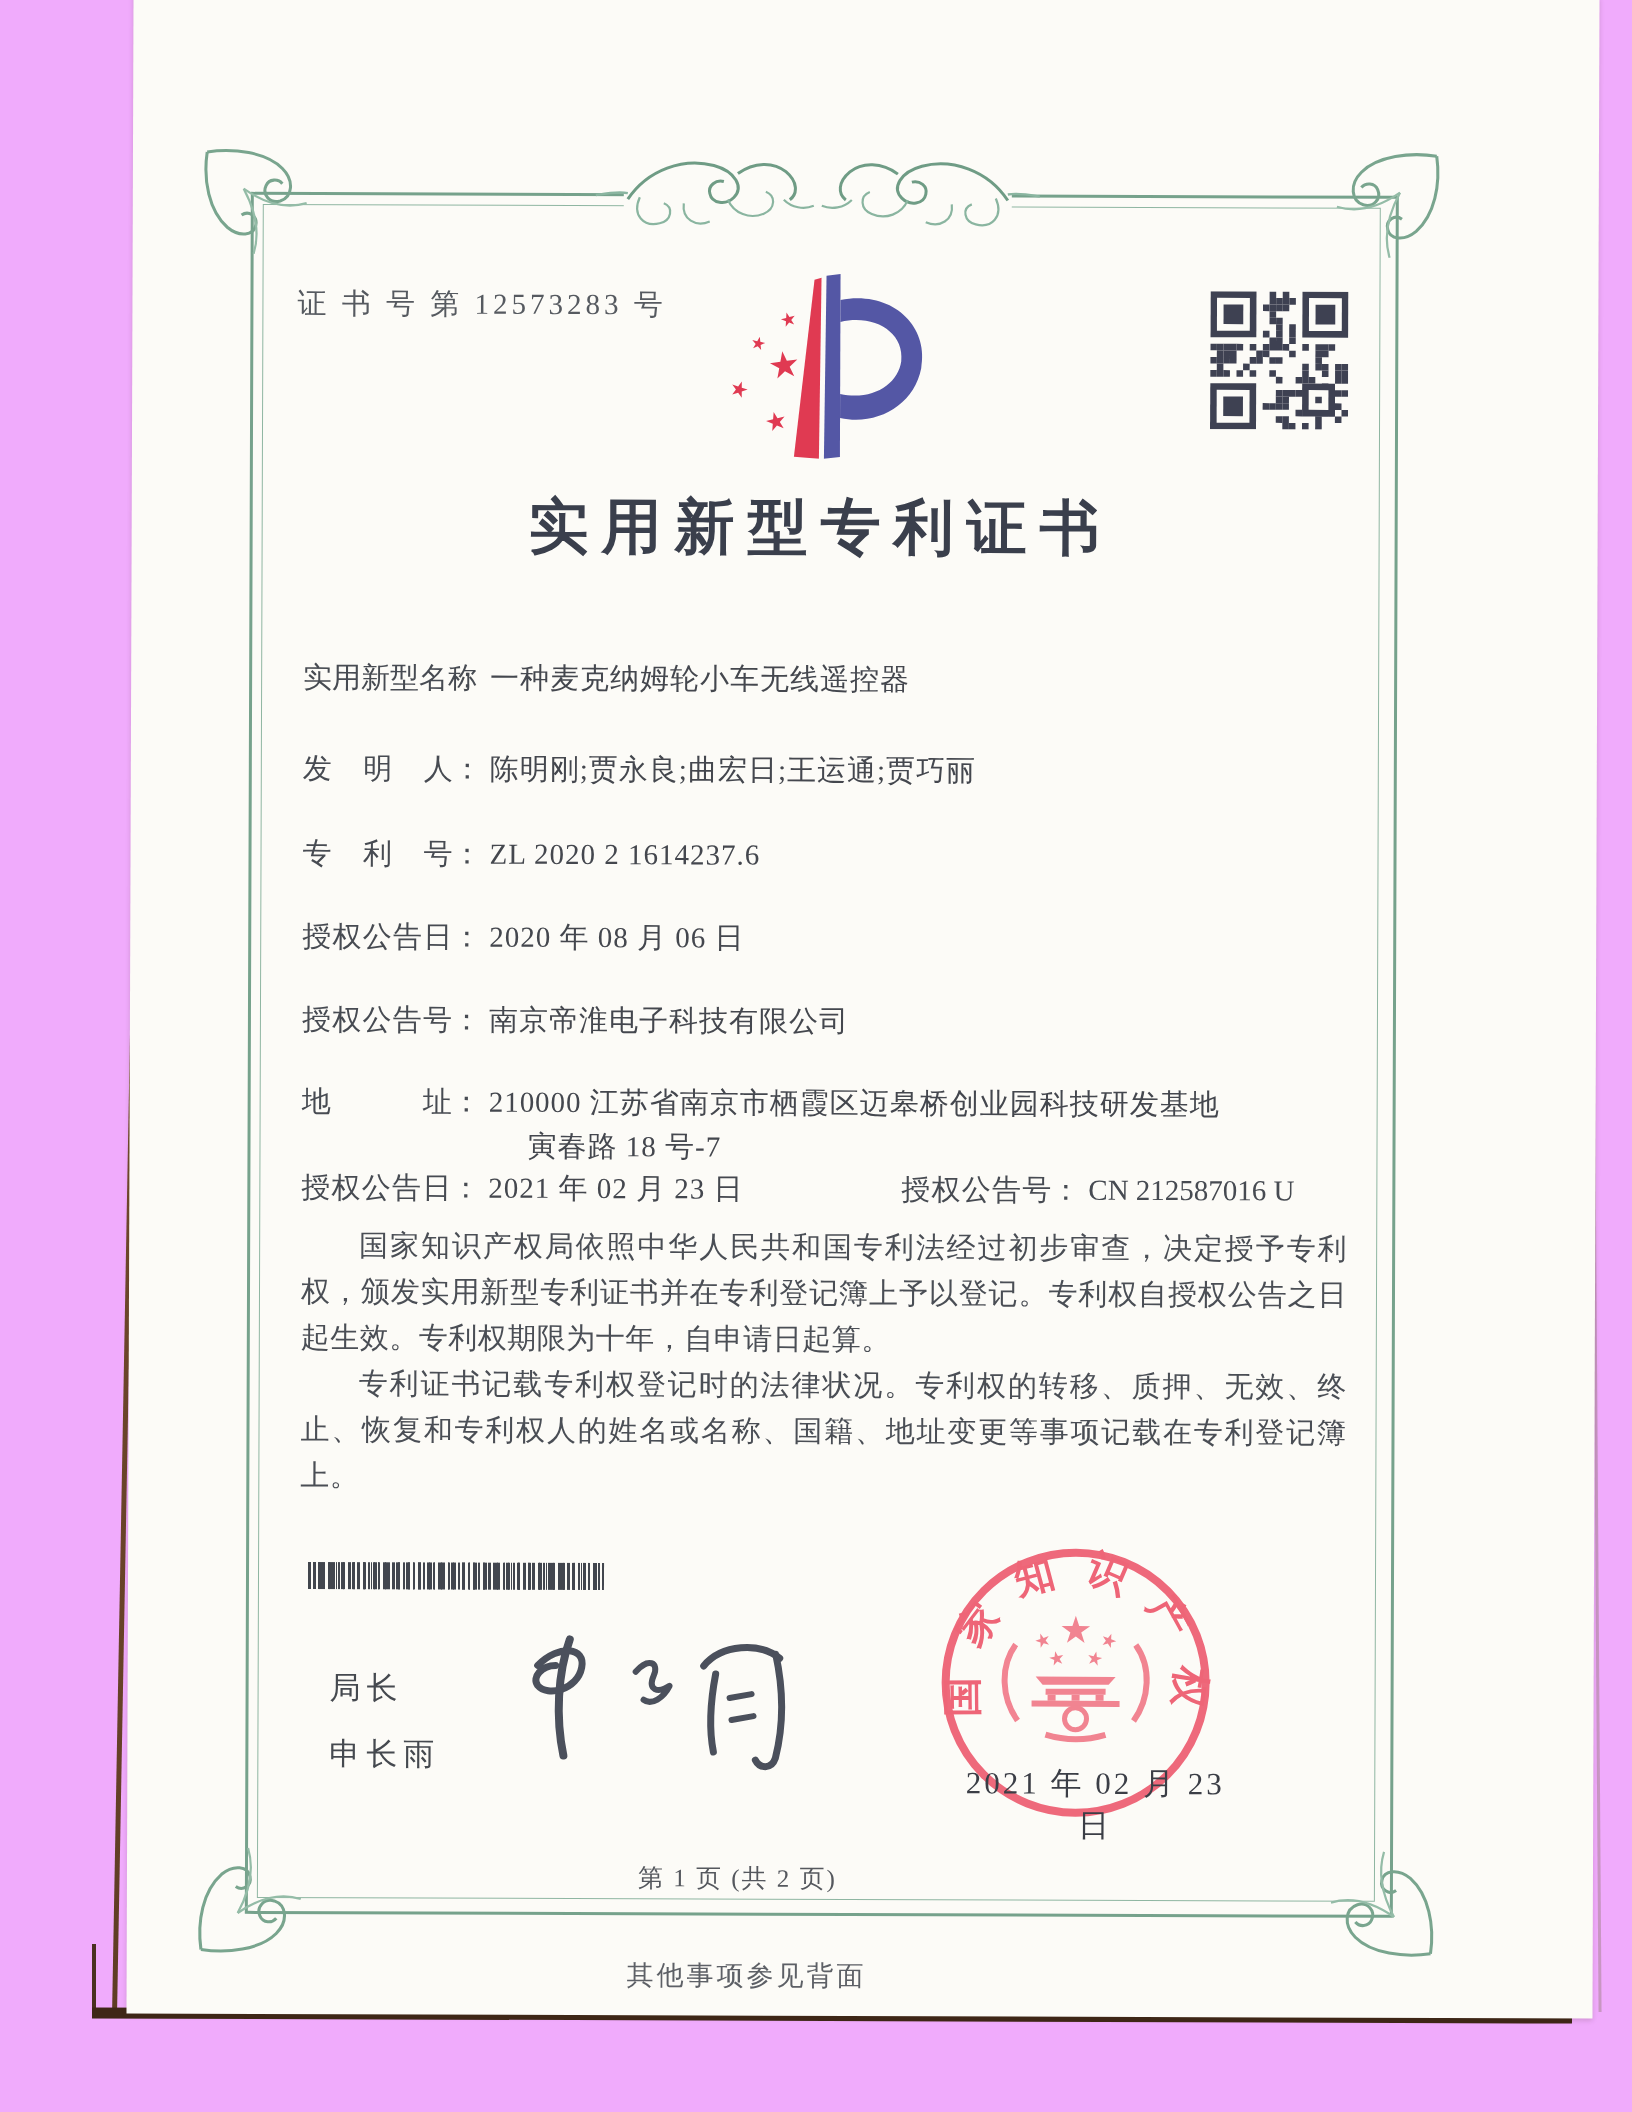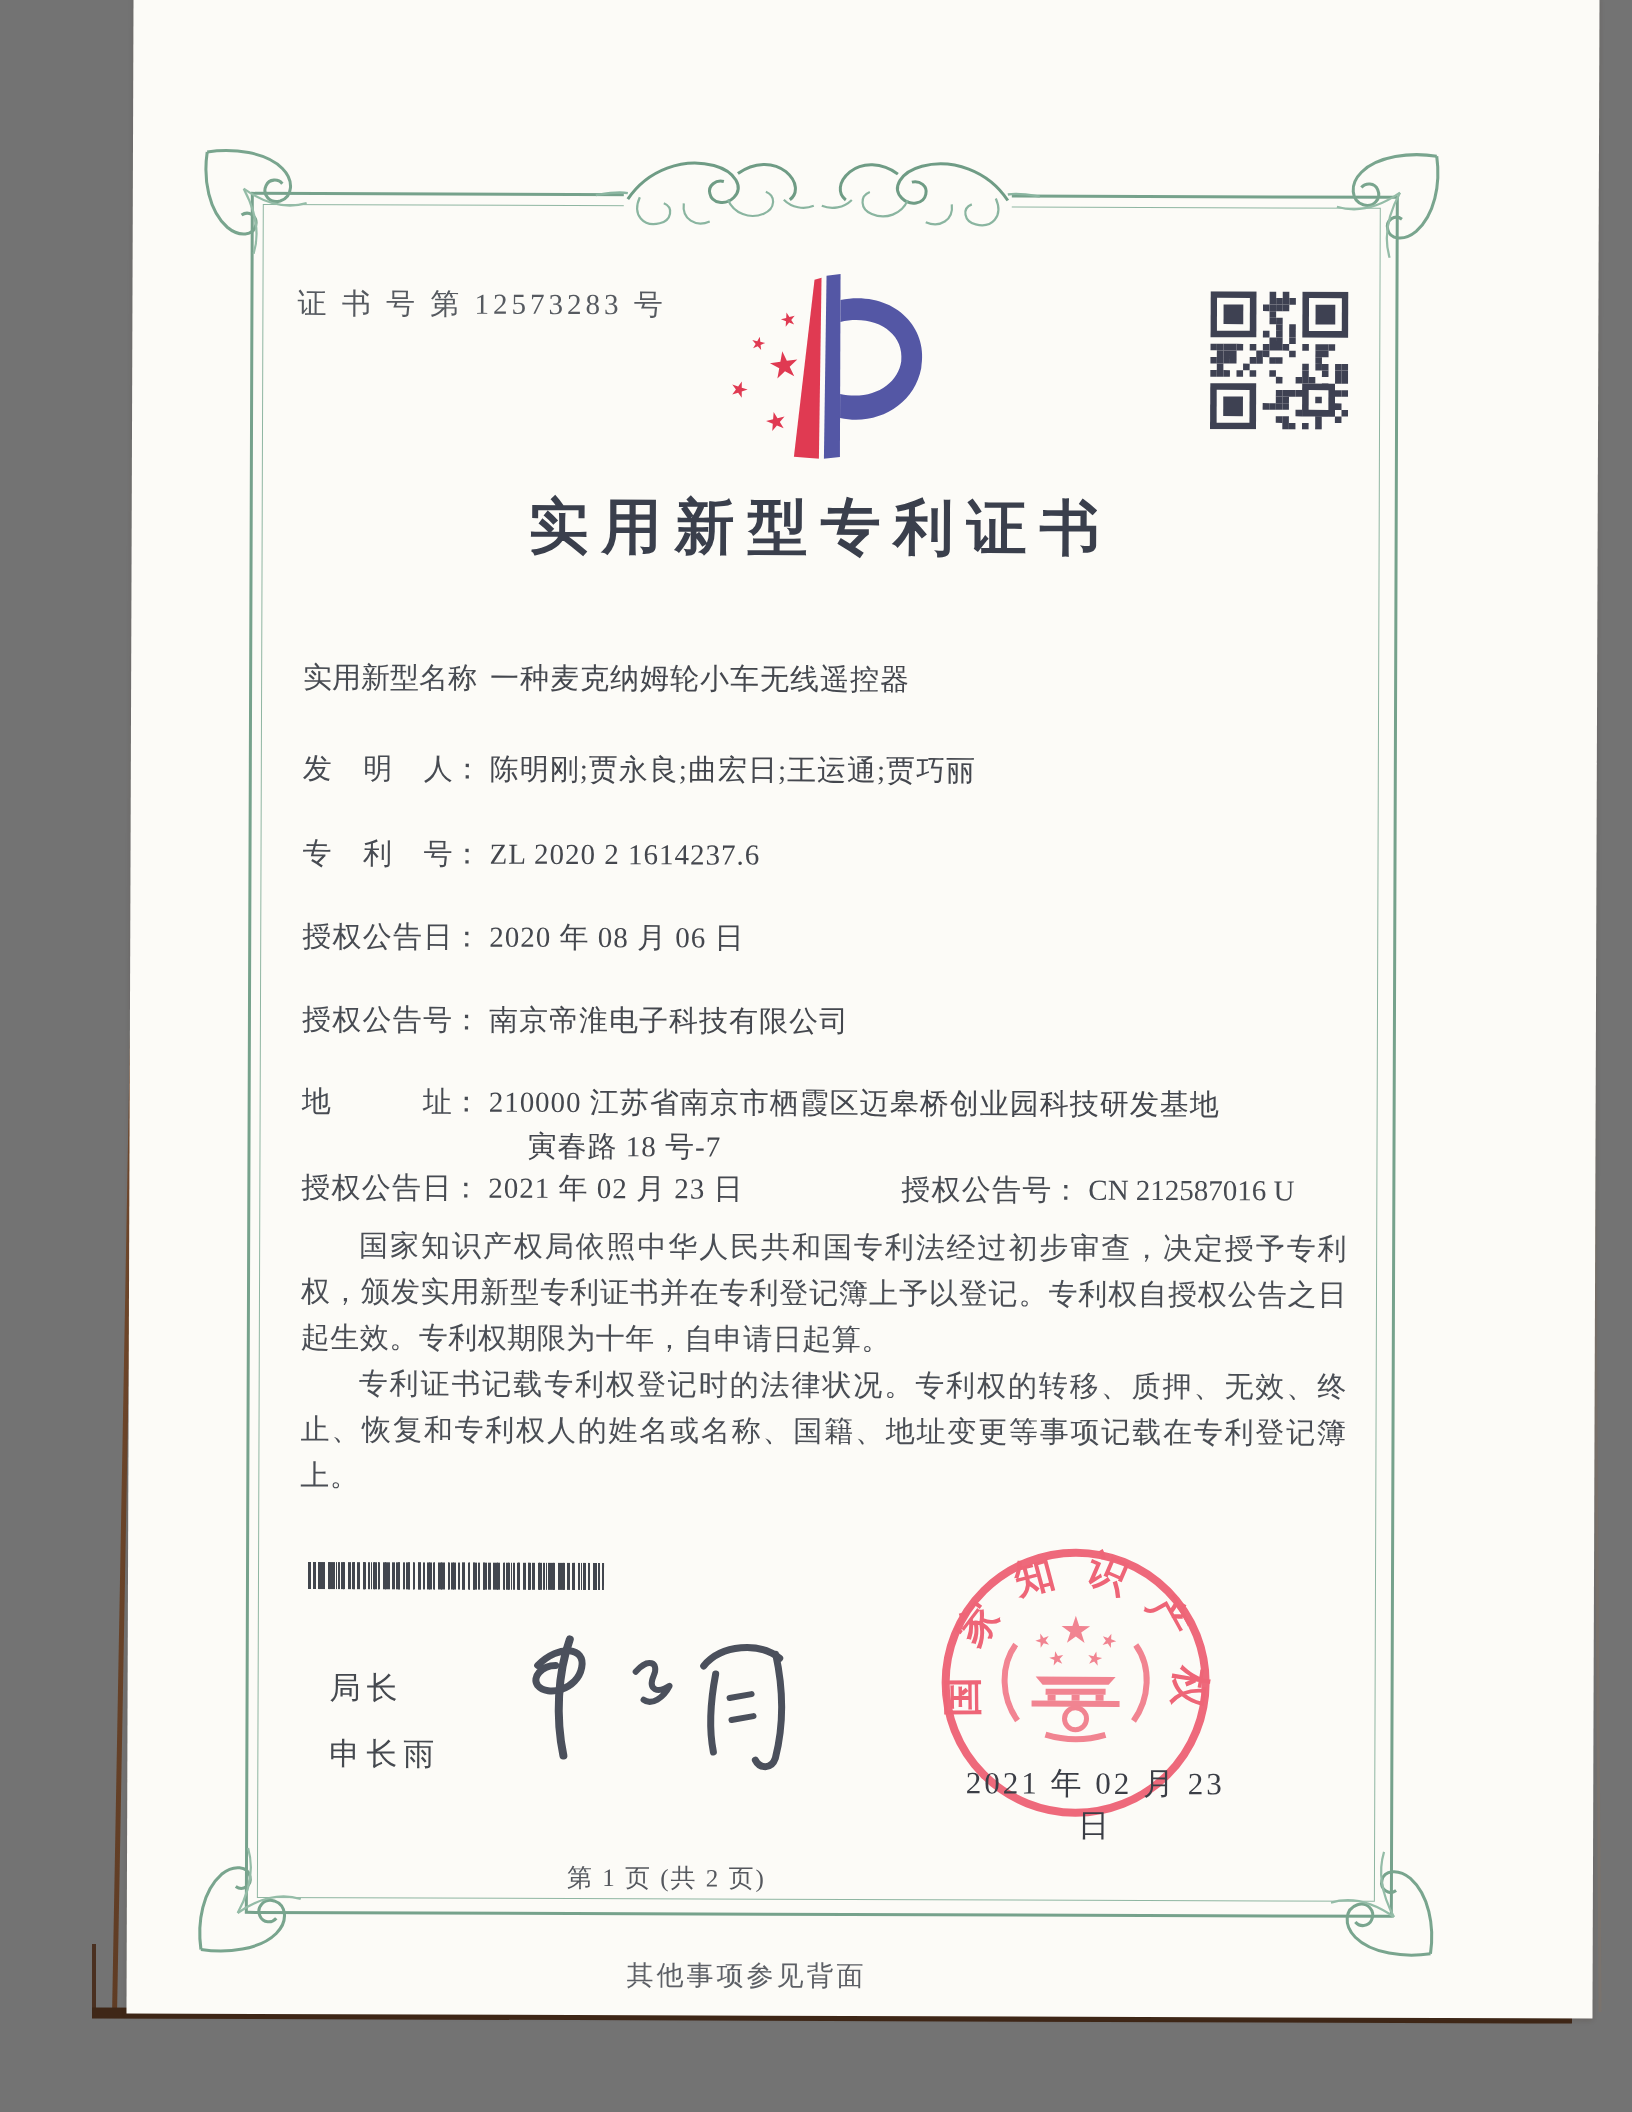--- a/index.html
+++ b/index.html
@@ -1,18 +1,18 @@
 <!DOCTYPE html>
 <html><head>
 <meta charset="utf-8">
 <style>
   html,body{margin:0;padding:0;}
   body{width:1632px;height:2112px;overflow:hidden;background:#f3f1ec;
        font-family:"Liberation Serif","DejaVu Serif",serif;}
-  .photo{position:relative;width:1632px;height:2112px;background:#737373;}
+  .photo{position:relative;width:1632px;height:2112px;background:#f0abfc;}
 
   
   .edge-left{position:absolute;left:112px;top:58px;width:5px;height:1958px;
              background:linear-gradient(#8a5a38,#5f3c24);transform:rotate(1.05deg);transform-origin:bottom left;}
   .edge-bottom{position:absolute;left:92px;top:2010px;width:1480px;height:11px;
                background:#3f2717;transform:rotate(0.2deg);}
   .edge-under-left{position:absolute;left:92px;top:1944px;width:4px;height:70px;background:#4a3020;}
   .edge-right{position:absolute;left:1593px;top:420px;width:3px;height:1592px;
               background:rgba(135,115,100,.38);transform:rotate(-0.4deg);}
 
@@ -49,21 +49,21 @@
       repeating-linear-gradient(90deg,#42464e 0 1px,rgba(0,0,0,0) 1px 7px),
       repeating-linear-gradient(90deg,#42464e 0 3px,rgba(0,0,0,0) 3px 11px);}
 
   .commissioner{position:absolute;left:202px;font-size:31px;color:#45494f;letter-spacing:6px;margin-top:33px;}
   .signature{position:absolute;left:380px;top:1618px;}
 
   .seal{position:absolute;left:808px;top:1548px;width:280px;height:280px;opacity:.93;}
   .seal-date{position:absolute;left:818px;top:1768px;width:300px;text-align:center;
              font-size:31px;letter-spacing:3px;color:#3b3e46;z-index:6;}
 
-  .page-footer{position:absolute;left:440px;top:1868px;width:270px;text-align:left;
+  .page-footer{position:absolute;left:440px;top:1868px;width:270px;text-align:right;
                font-size:25px;color:#55585e;letter-spacing:2px;}
   .back-note{position:absolute;left:500px;top:1944px;font-size:27px;color:#5d6066;letter-spacing:3px;margin-top:20px;}
 
   .qr{position:absolute;left:1078px;top:296px;width:138px;height:138px;}
   .logo{position:absolute;left:590px;top:280px;}
 </style>
 </head>
 <body>
 
 <div class="photo">

